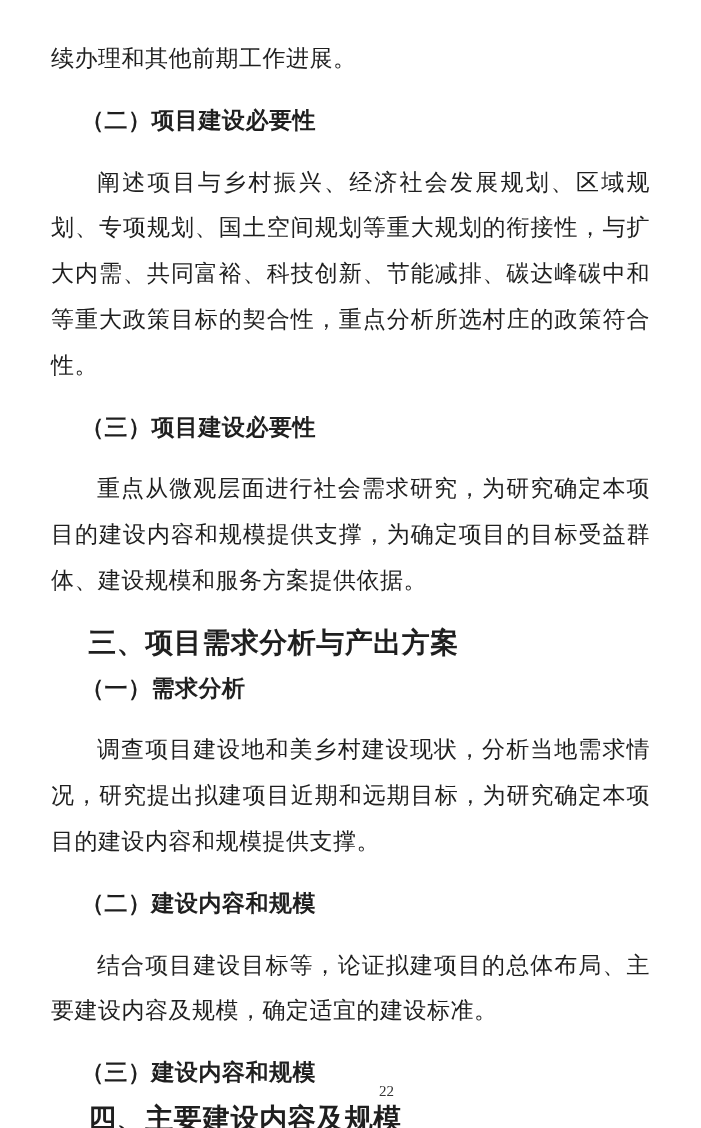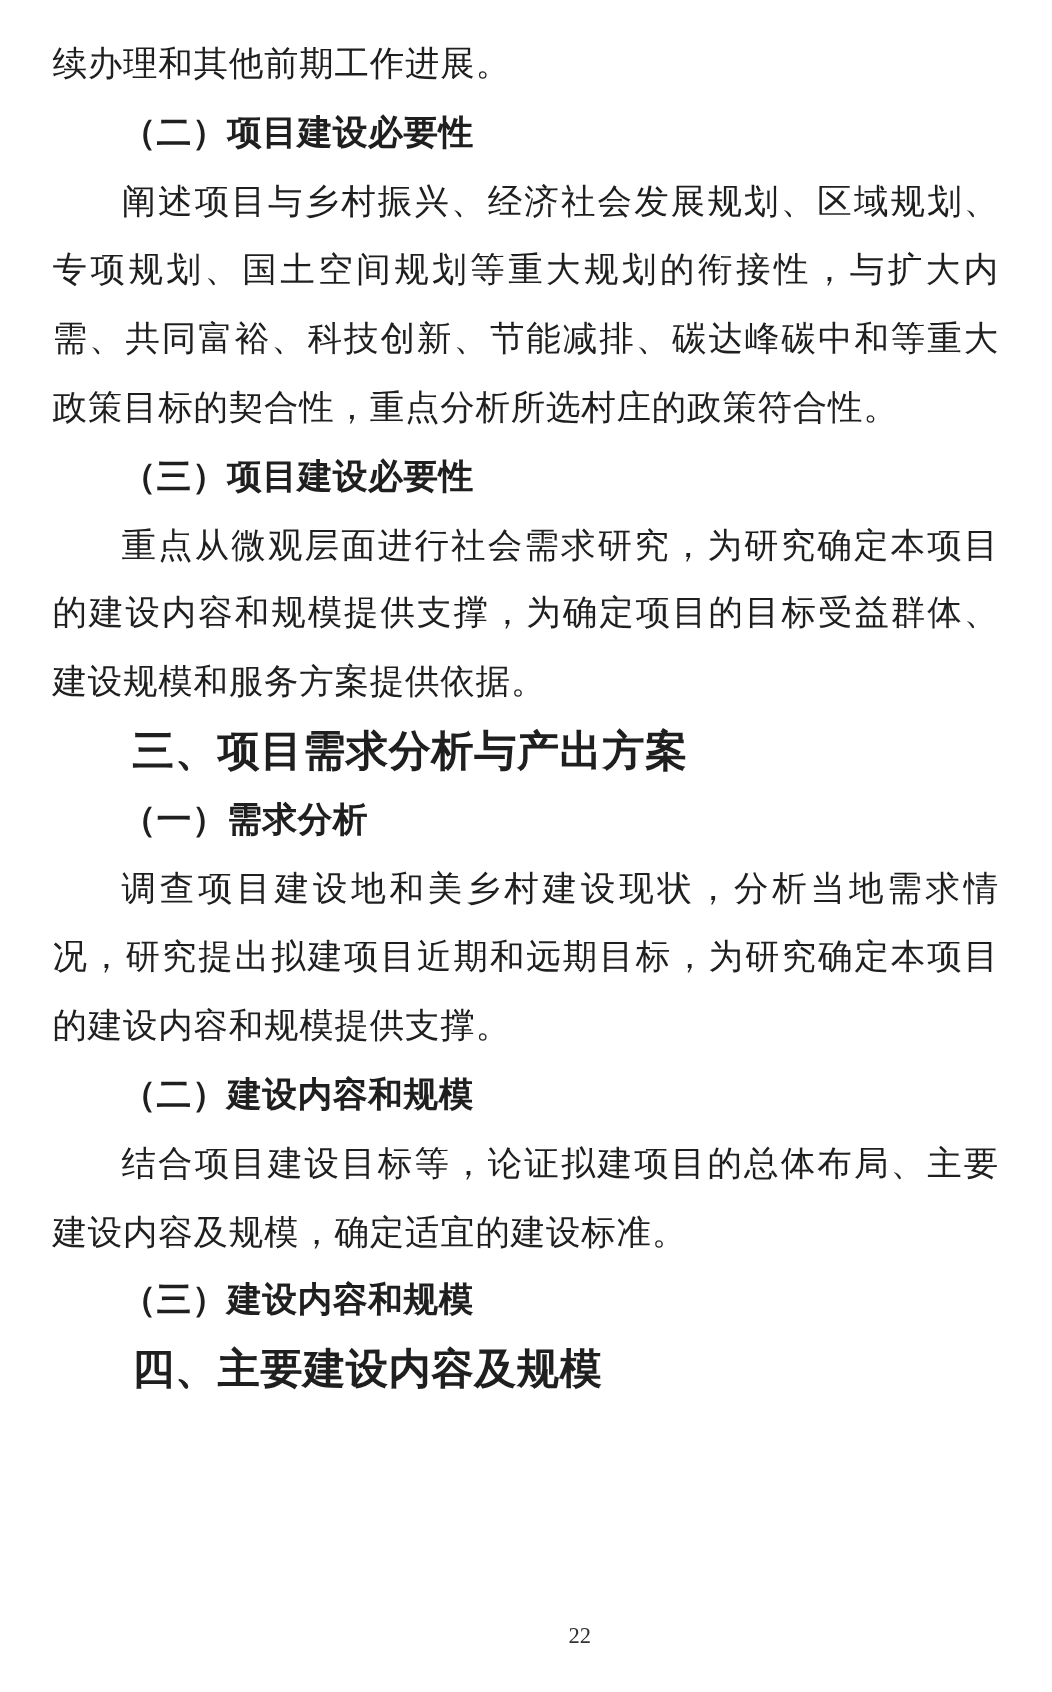--- a/index.html
+++ b/index.html
@@ -13,21 +13,21 @@
     height: 1128px;
     margin: 0 auto;
     background: #ffffff;
     box-sizing: border-box;
     padding: 20px 35px 0 35px;
     overflow: hidden;
     color: #1f1f1f;
     font-family: "Liberation Serif", "DejaVu Serif", serif;
   }
   .para {
-    margin: 0;
+    margin: 16px;
     font-size: 23px;
     line-height: 45.8px;
     text-align: justify;
     text-justify: inter-character;
     text-indent: 2em;
     letter-spacing: 0.5px;
   }
   .para.cont {
     text-indent: 0;
   }

